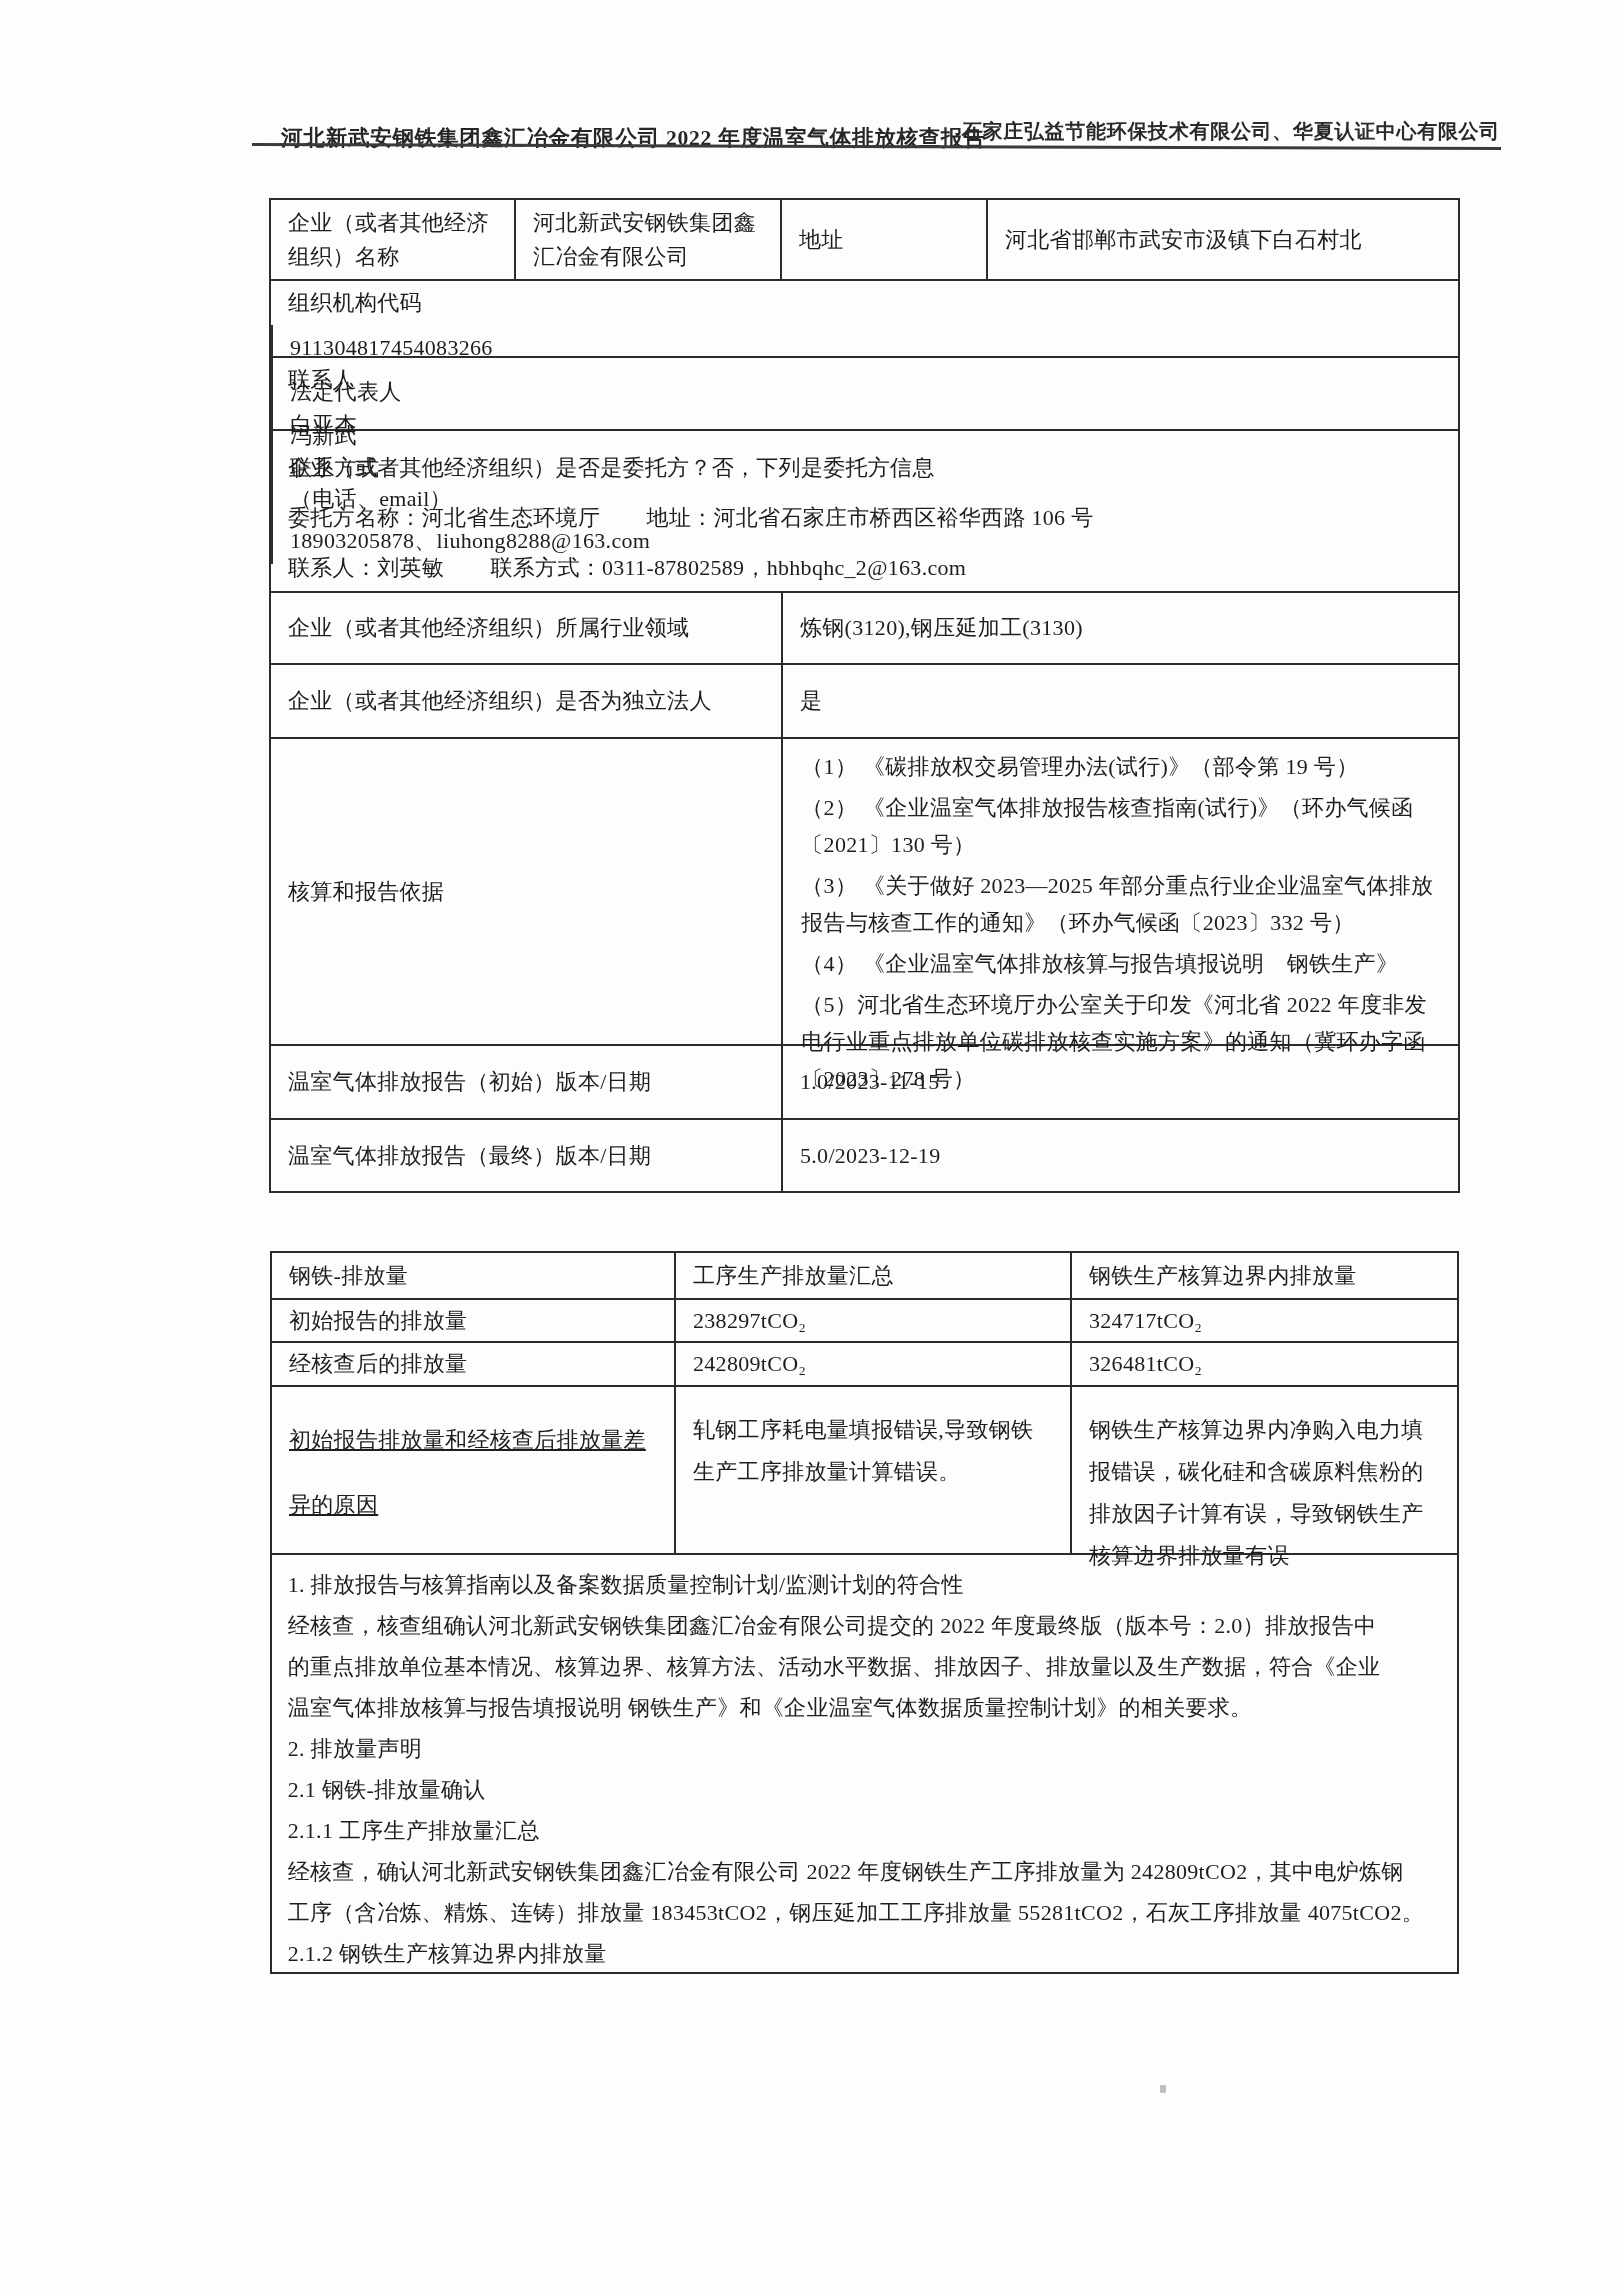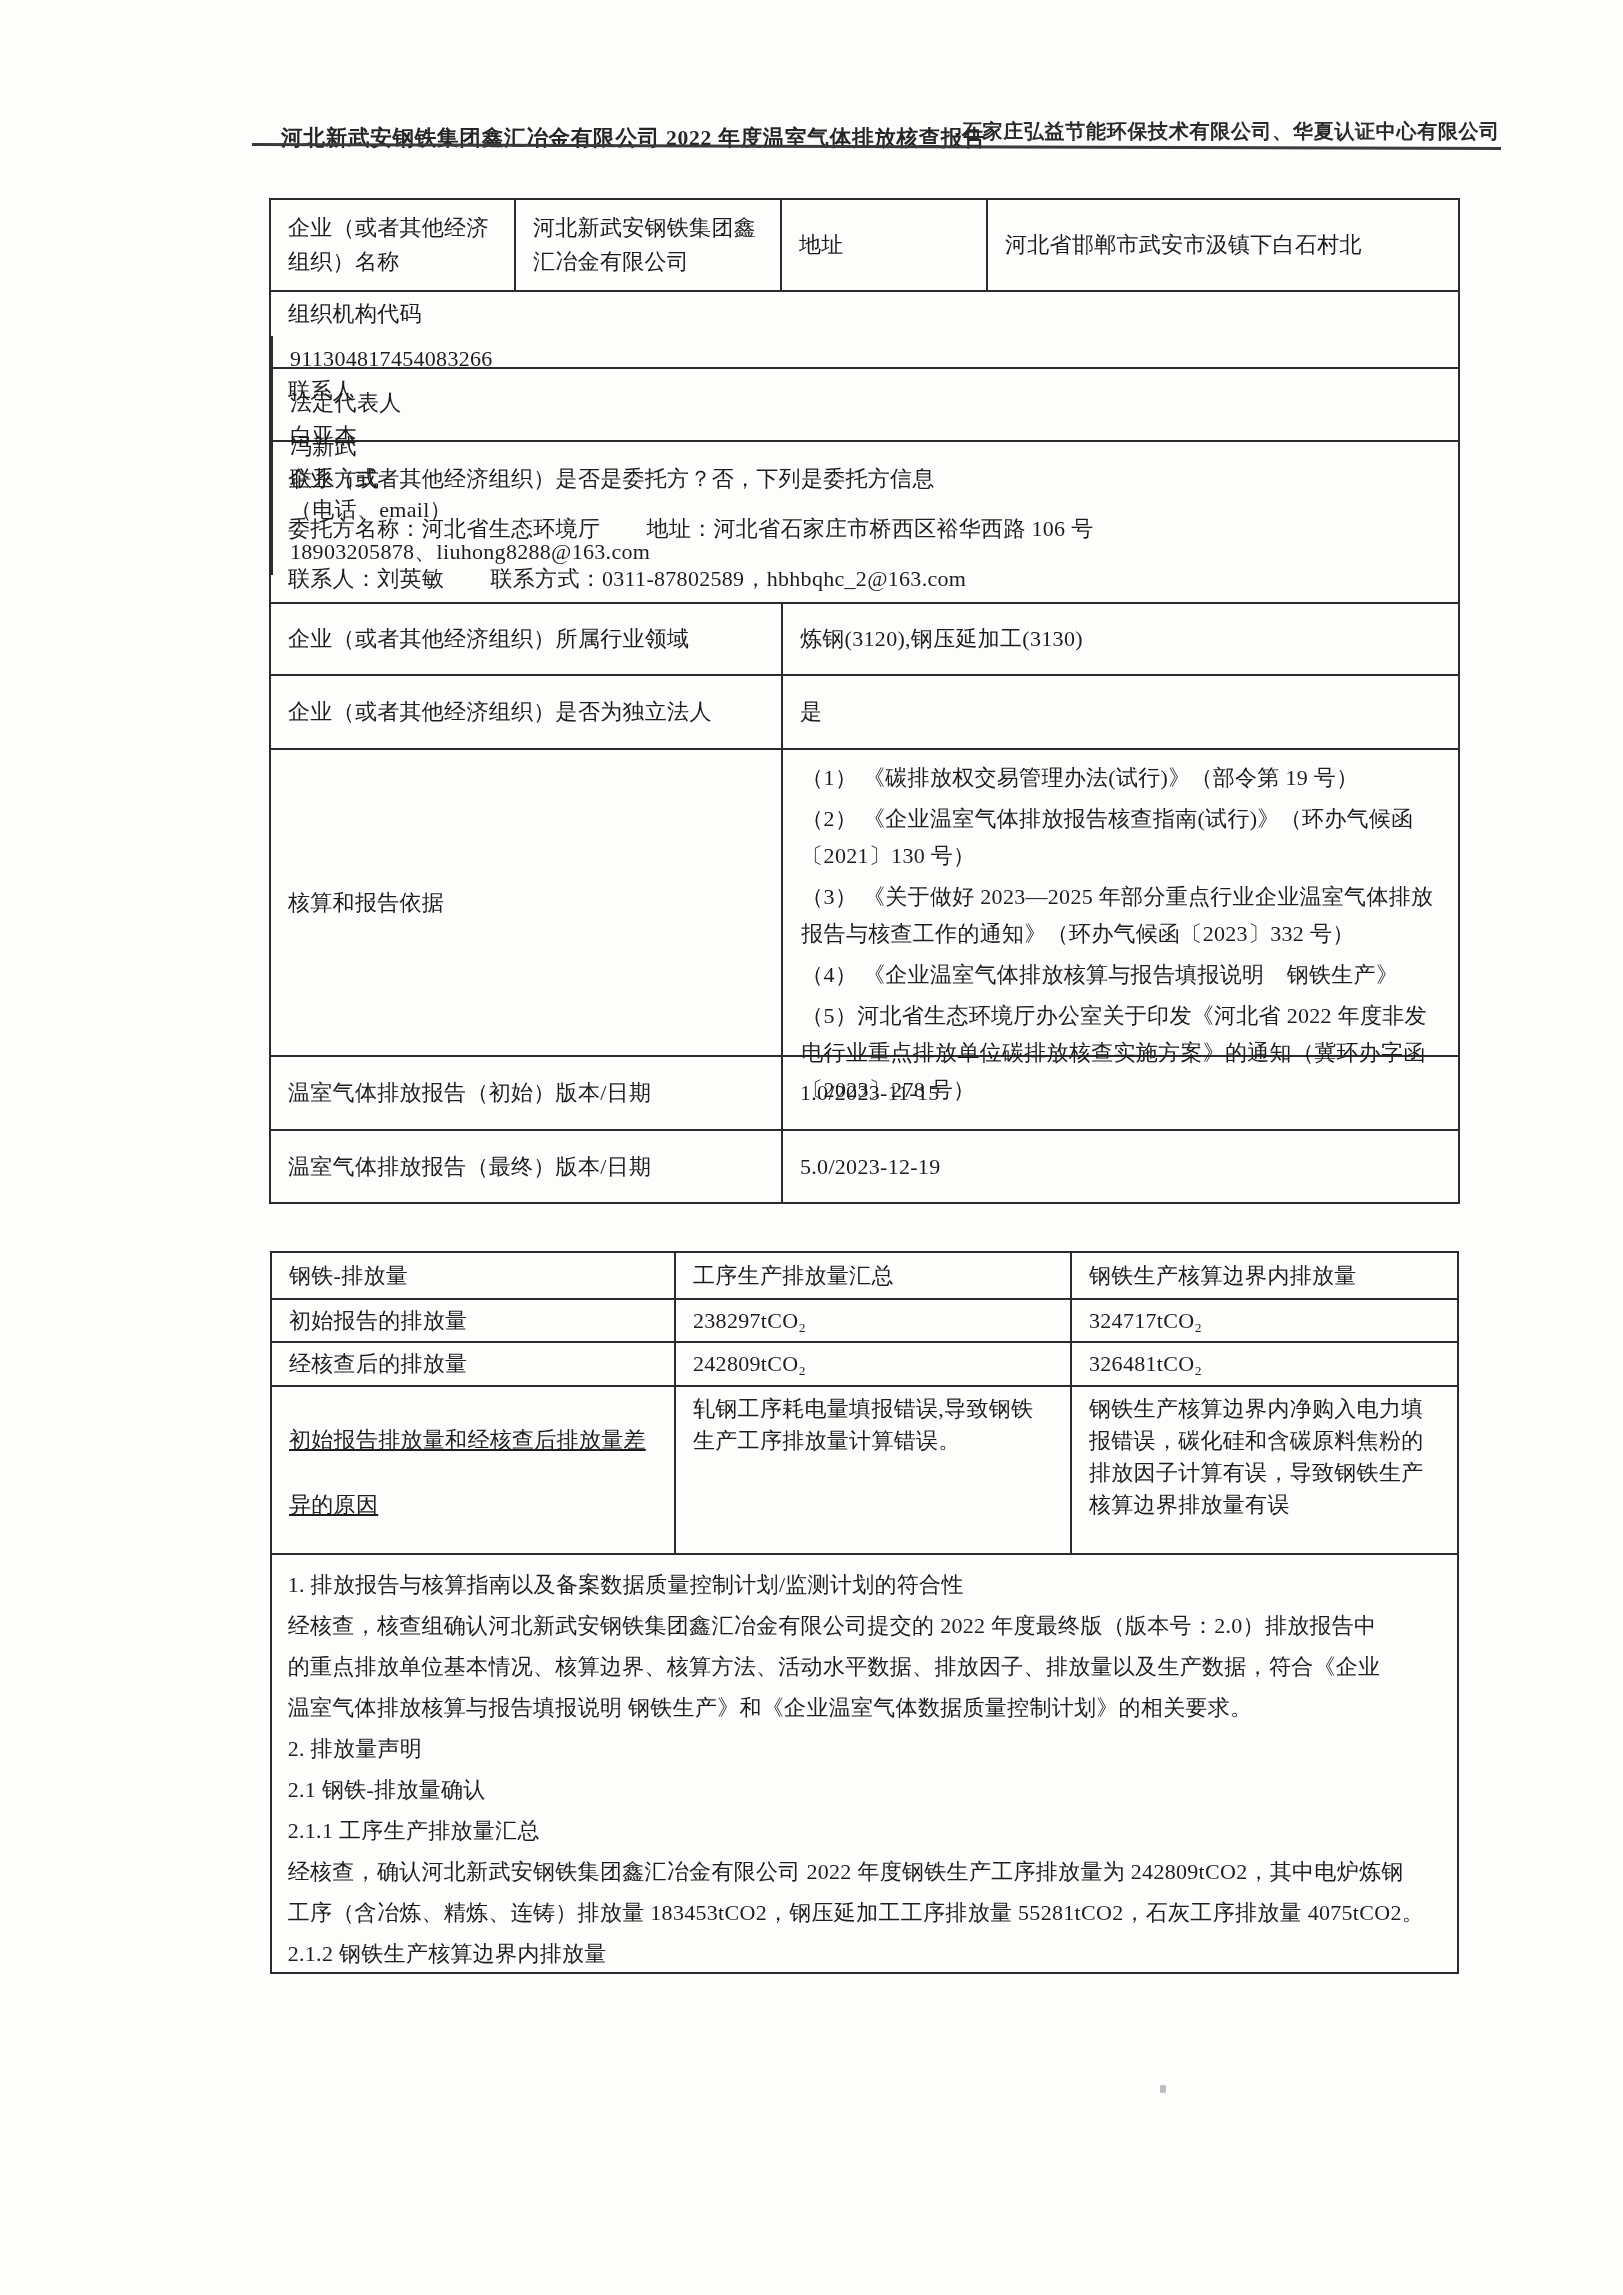--- a/index.html
+++ b/index.html
@@ -30,41 +30,41 @@
   
   .delegation{display:block;padding:11.8px 18.3px 5.2px 17px;}
   .delegation div{line-height:50px;white-space:pre-wrap;}
   
   .basis-cell{display:block;padding:9.2px 19.6px 6.5px 18.3px;}
   .basis-cell p{margin:0 0 3.9px 0;font-size:22px;line-height:37px;text-indent:0;}
   
   .e1{width:402px;flex:none;}
   .e2{width:396px;flex:none;}
   .e3{width:391px;flex:none;}
-  .diff .td{line-height:32px;align-items:flex-start;padding-top:6px;}
+  .diff .td{line-height:42px;align-items:flex-start;padding-top:22px;}
   .diff .td.first{line-height:65px;padding-top:20px;text-decoration:underline;}
   
   .findings{border-top:2px solid #2b2b2b;box-sizing:border-box;display:block;
             padding:9.2px 15.7px 6.5px 15.7px;height:419px;}
   .finding-line{font-size:22px;line-height:41px;letter-spacing:0.3px;white-space:pre-wrap;}
   
   .speck{position:absolute;left:1160px;top:2085px;width:5.9px;height:7.9px;background:#8a8a8a;opacity:.55;border-radius:1.3px;}
 </style>
 </head>
 <body>
 
 <div class="page">
 
   <div class="hdr-left">河北新武安钢铁集团鑫汇冶金有限公司 2022 年度温室气体排放核查报告</div>
   <div class="hdr-right">石家庄弘益节能环保技术有限公司、华夏认证中心有限公司</div>
   <div class="hdr-rule"></div>
 
   <div class="tbl" style="left:269px;top:198px;width:1191px;">
 
-    <div class="tr first" style="height:90px;">
+    <div class="tr first" style="height:79px;">
       <div class="td first c1">企业（或者其他经济组织）名称</div>
       <div class="td c2">河北新武安钢铁集团鑫汇冶金有限公司</div>
       <div class="td c3">地址</div>
       <div class="td c4">河北省邯郸市武安市汲镇下白石村北</div>
     </div>
 
     <div class="tr" style="height:77px;flex-direction:column;">
       <div class="td first c1">组织机构代码</div>
       <div class="td c2">911304817454083266</div>
       <div class="td c3">法定代表人</div>

